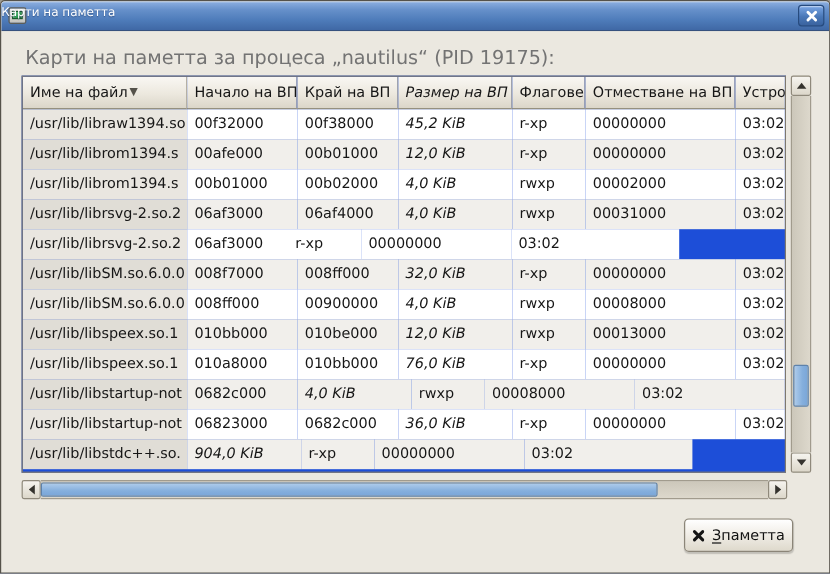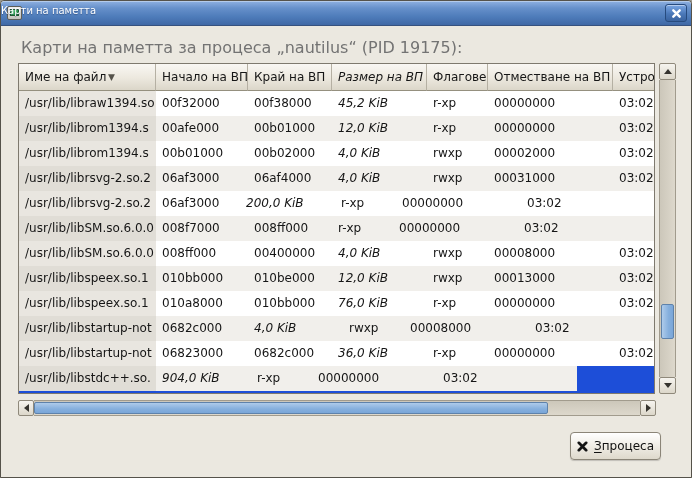--- a/index.html
+++ b/index.html
@@ -171,37 +171,37 @@
           <div class="td c1">06af3000</div>
           <div class="td c2">06af4000</div>
           <div class="td c3">4,0 KiB</div>
           <div class="td c4">rwxp</div>
           <div class="td c5">00031000</div>
           <div class="td c6">03:02</div>
         </div>
         <div class="tr">
           <div class="td c0">/usr/lib/librsvg-2.so.2</div>
           <div class="td c2">06af3000</div>
-          <div class="td c3">200,0 KiB</div>
           <div class="td c4">r-xp</div>
           <div class="td c5">00000000</div>
           <div class="td c6">03:02</div>
         </div>
         <div class="tr">
           <div class="td c0">/usr/lib/libSM.so.6.0.0</div>
           <div class="td c1">008f7000</div>
           <div class="td c2">008ff000</div>
+          <div class="td c3">32,0 KiB</div>
           <div class="td c4">r-xp</div>
           <div class="td c5">00000000</div>
           <div class="td c6">03:02</div>
         </div>
         <div class="tr">
           <div class="td c0">/usr/lib/libSM.so.6.0.0</div>
           <div class="td c1">008ff000</div>
-          <div class="td c2">00400000</div>
+          <div class="td c2">00900000</div>
           <div class="td c3">4,0 KiB</div>
           <div class="td c4">rwxp</div>
           <div class="td c5">00008000</div>
           <div class="td c6">03:02</div>
         </div>
         <div class="tr">
           <div class="td c0">/usr/lib/libspeex.so.1</div>
           <div class="td c1">010bb000</div>
           <div class="td c2">010be000</div>
           <div class="td c3">12,0 KiB</div>
@@ -266,16 +266,16 @@
     </div>
     <div class="sb-btn">
       <div class="tri tri-right"></div>
     </div>
   </div>
 
   <button class="close-button">
     <svg width="11" height="11" viewBox="0 0 12 12">
       <path d="M2 2 L10 10 M10 2 L2 10" stroke="#141414" stroke-width="3" stroke-linecap="round" fill="none"></path>
     </svg>
-    <span class="lbl"><u>З</u><span>процеса</span></span>
+    <span class="lbl"><u>З</u><span>паметта</span></span>
   </button>
 
 </div>
 
 </body></html>

